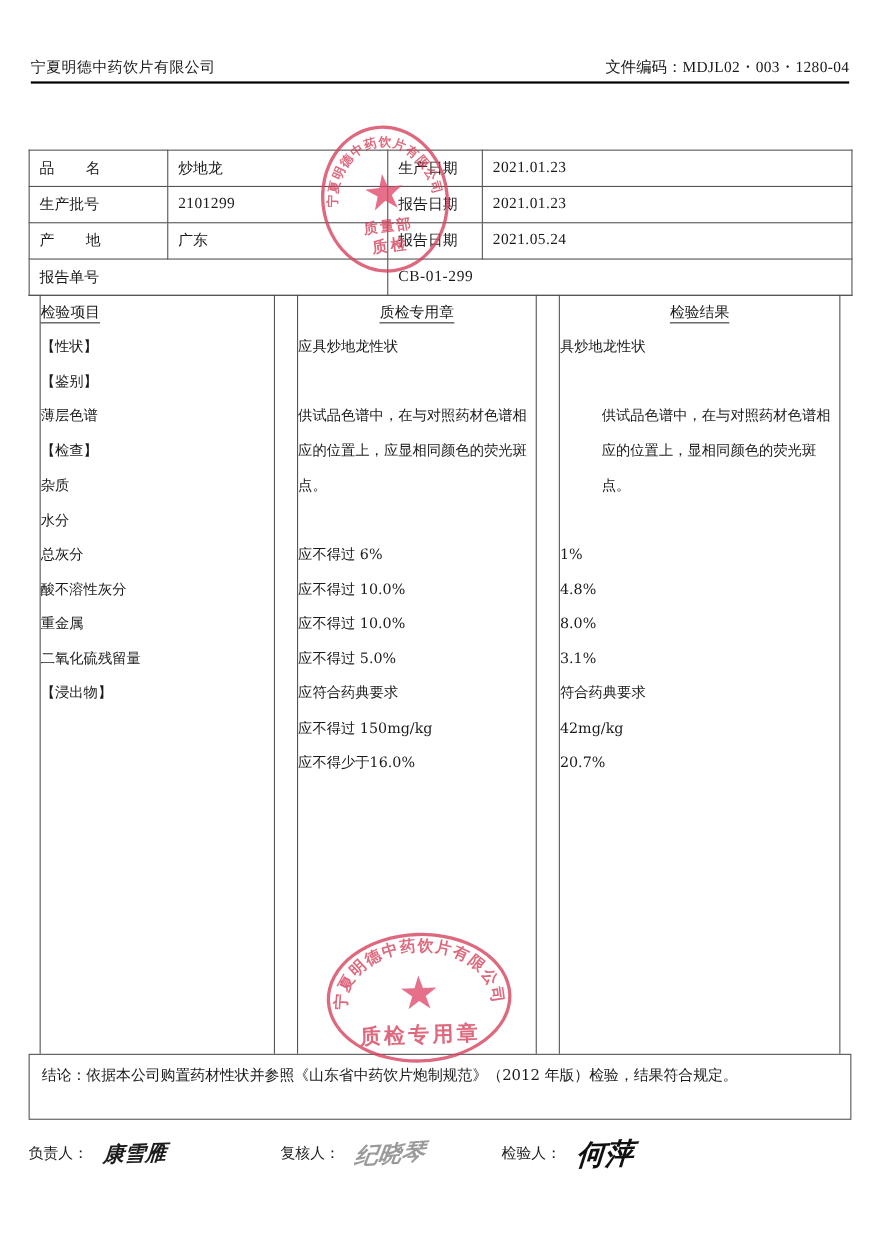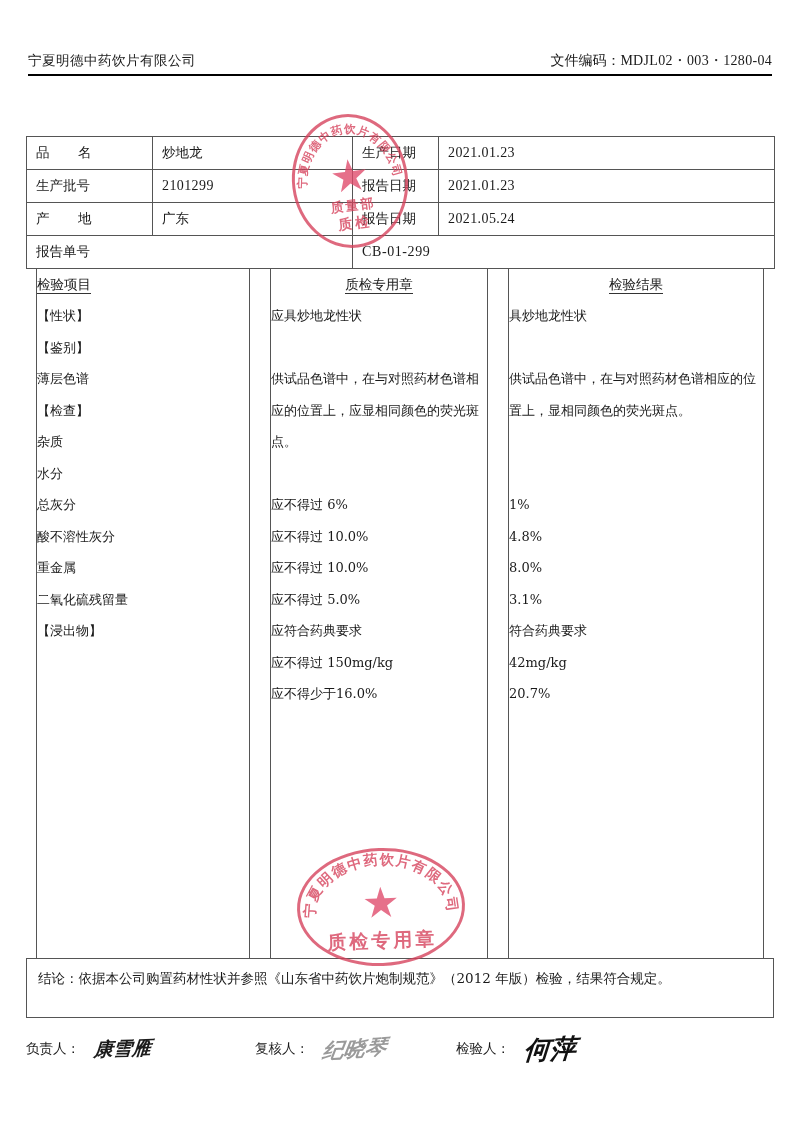--- a/index.html
+++ b/index.html
@@ -370,21 +370,21 @@
                 <div class="rowline">应不得少于16.0%</div>
               </div>
           </div>
         </td>
         <td>
           <div class="colbox">
             <div class="col-head"><span>检验结果</span></div>
             <div id="result-list">
                 <div class="rowline">具炒地龙性状</div>
                 <div class="rowline"></div>
-                <div class="rowline wrapped" style="line-height: 31.5px; min-height: 94.5px;">供试品色谱中，在与对照药材色谱相应的位置上，显相同颜色的荧光斑点。</div>
+                <div class="rowline wrapped" style="line-height: 31.5px; min-height: 94.5px; margin-left: 38px;">供试品色谱中，在与对照药材色谱相应的位置上，显相同颜色的荧光斑点。</div>
                 <div class="rowline"></div>
                 <div class="rowline">1%</div>
                 <div class="rowline">4.8%</div>
                 <div class="rowline">8.0%</div>
                 <div class="rowline">3.1%</div>
                 <div class="rowline">符合药典要求</div>
                 <div class="rowline">42mg/kg</div>
                 <div class="rowline">20.7%</div>
               </div>
           </div>

